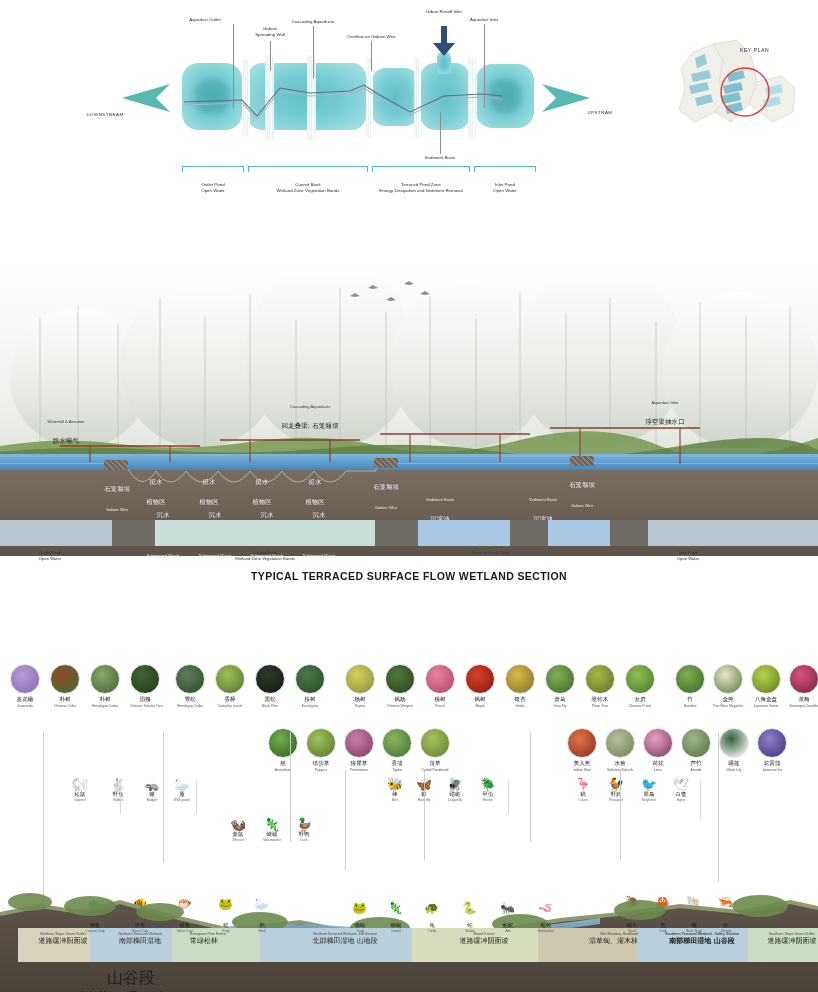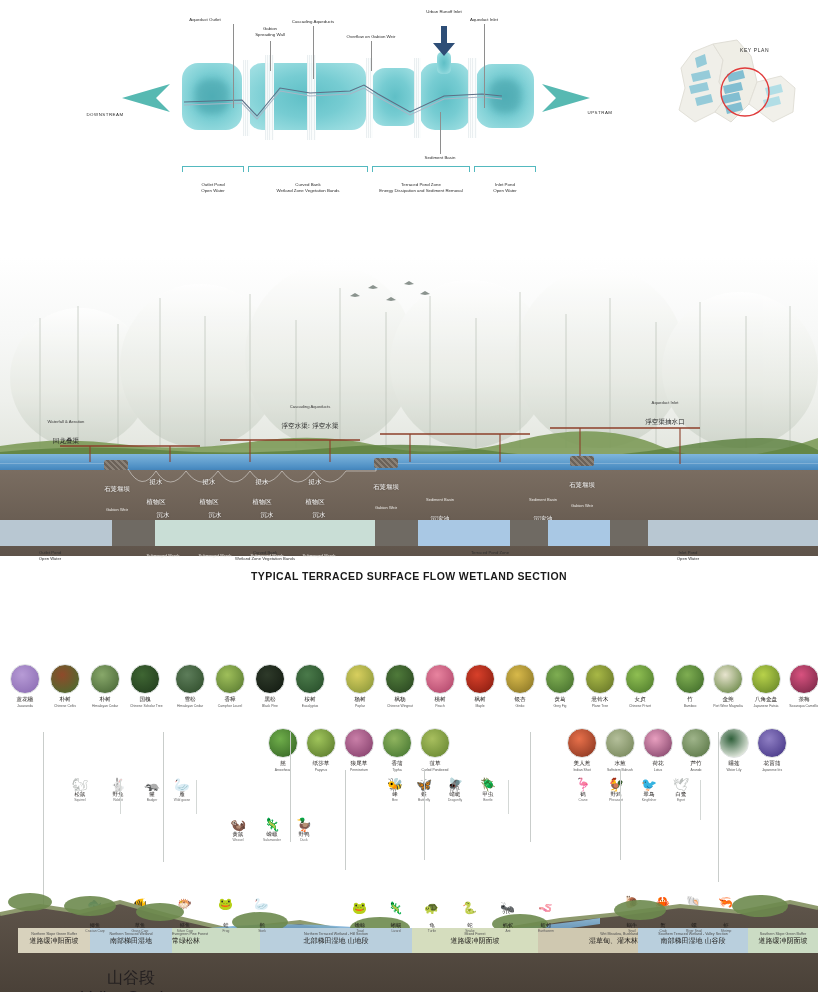--- a/index.html
+++ b/index.html
@@ -66,21 +66,21 @@
   .fa .nm-cn { font-size:5.4px; color:#201c1a; font-family:"DejaVu Sans", sans-serif; white-space:nowrap; }
   .fa .nm-en { font-size:3.3px; color:#6a6a6a; white-space:nowrap; }
 
   .aq { position:absolute; width:26px; text-align:center; }
   .aq .gl { font-size:12px; line-height:12px; color:#ffffff; }
 
   .vline { position:absolute; width:1px; background:#c9cdcb; }
   .vsep { position:absolute; width:1px; background:#d4d8d6; }
 
   .terrain { position:absolute; left:0; bottom:0; width:818px; height:120px; }
-  .zbox { position:absolute; height:25px; }
+  .zbox { position:absolute; height:34px;padding-left:18px; }
   .zbox .zcn { font-size:7px; color:#1d1a18; font-family:"DejaVu Sans", sans-serif; white-space:nowrap; }
   .zbox .zen { font-size:3.6px; color:#4c4c4c; white-space:nowrap; }
 </style>
 </head>
 <body>
 
 <div class="panel" id="diagram1">
 
   <div class="pond inner" style="left:182px;top:63px;width:60px;height:67px;"></div>
   <div class="pond" style="left:248px;top:63px;width:118px;height:67px;border-radius:14px;"></div>
@@ -265,25 +265,25 @@
         <line x1="620" y1="10" x2="620" y2="46"></line>
     </g>
   </svg>
 
   <div style="position:absolute;left:104px;top:202px;width:24px;height:10px;background:repeating-linear-gradient(45deg,#6b6259 0 2px,#8a8177 2px 4px);border-radius:2px;"></div>
   <div style="position:absolute;left:374px;top:200px;width:24px;height:10px;background:repeating-linear-gradient(45deg,#6b6259 0 2px,#8a8177 2px 4px);border-radius:2px;"></div>
   <div style="position:absolute;left:570px;top:198px;width:24px;height:10px;background:repeating-linear-gradient(45deg,#6b6259 0 2px,#8a8177 2px 4px);border-radius:2px;"></div>
 
   <div class="s-label" style="left:66px;top:150px;transform:translateX(-50%);">
     <span class="s-en-dk">Waterfall &amp; Aeration</span><br>
-    <span class="s-cn-dk">回龙叠渠</span>
+    <span class="s-cn-dk">跌水曝气</span>
   </div>
   <div class="s-label" style="left:310px;top:135px;transform:translateX(-50%);">
     <span class="s-en-dk">Cascading Aqueducts</span><br>
-    <span class="s-cn-dk">浮空水渠: 浮空水渠</span>
+    <span class="s-cn-dk">回龙叠渠: 石笼堰坝</span>
   </div>
   <div class="s-label" style="left:665px;top:131px;transform:translateX(-50%);text-align:center;">
     <span class="s-en-dk">Aqueduct Inlet</span><br>
     <span class="s-cn-dk">浮空渠抽水口</span>
   </div>
 
   <div class="s-label" style="left:117px;top:218px;transform:translateX(-50%);">
     <span class="s-cn">石笼堰坝</span><br>
     <span class="s-en">Gabion Weir</span>
   </div>
@@ -740,21 +740,21 @@
           <div class="zcn">道路缓冲阴面坡</div>
         </div>
       </div>
       <div class="zbox" style="left: 538px; top: 278px; width: 100px; background: rgb(207, 200, 176);">
         <div style="text-align:right;padding-top:4px;">
           <div class="zen">Wet Meadow, Bushland</div>
           <div class="zcn">湿草甸、灌木林</div>
         </div>
       </div>
       <div class="zbox" style="left: 638px; top: 278px; width: 110px; background: rgb(185, 207, 221);">
-        <div style="text-align:center;padding-top:4px;">
+        <div style="text-align:center;padding-top:4px;font-weight:bold;">
           <div class="zen">Southern Terraced Wetland - Valley Section</div>
           <div class="zcn">南部梯田湿地 山谷段</div>
         </div>
       </div>
       <div class="zbox" style="left: 748px; top: 278px; width: 70px; background: rgb(203, 220, 196);">
         <div style="text-align:center;padding-top:4px;">
           <div class="zen">Southern Slope Green Buffer</div>
           <div class="zcn">道路缓冲阴面坡</div>
         </div>
       </div>

